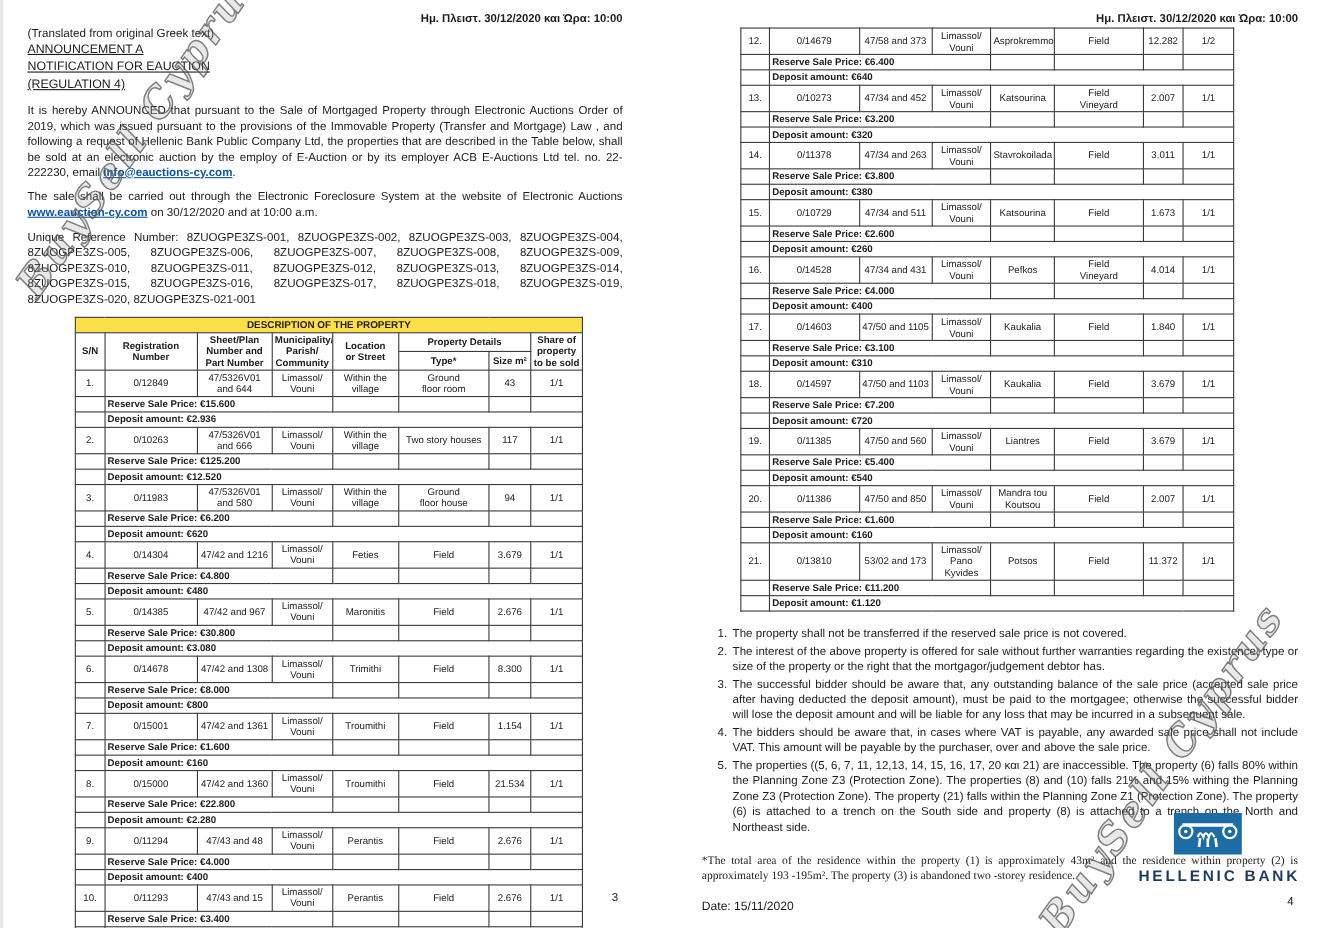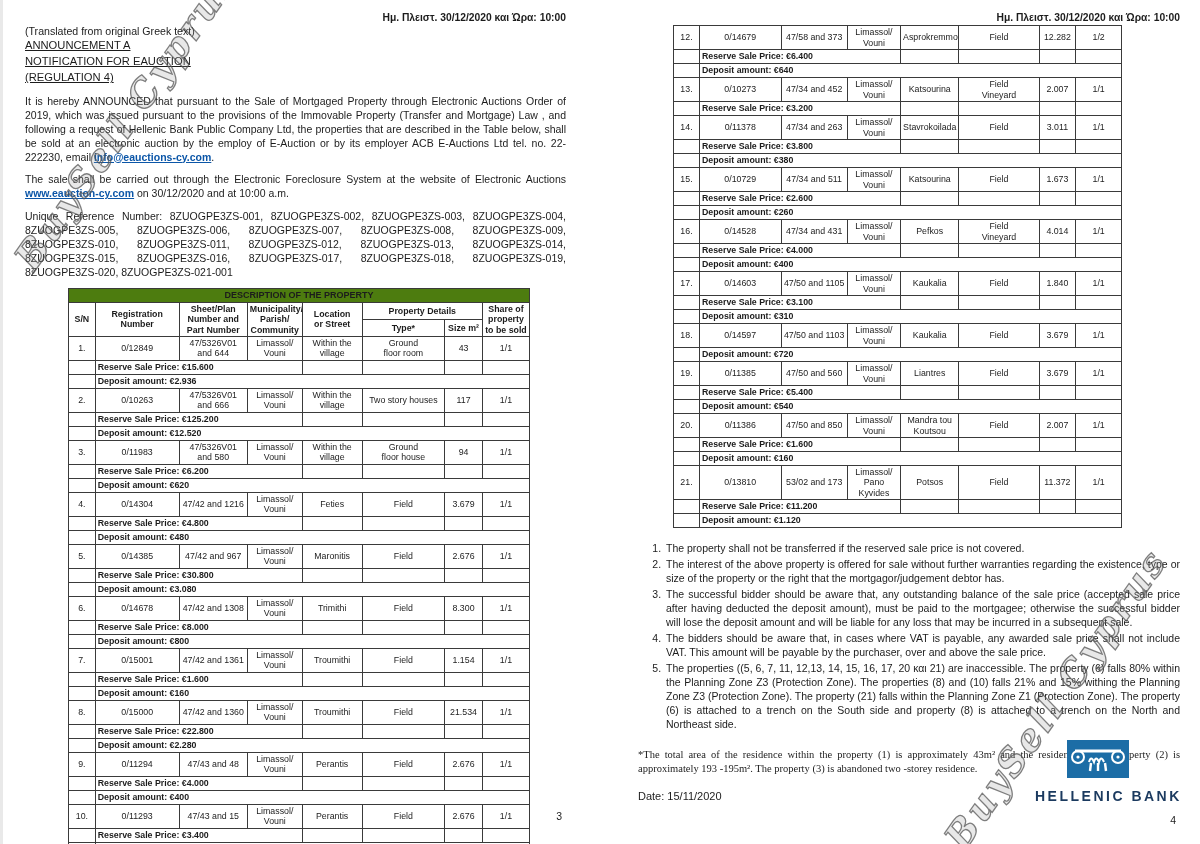--- a/index.html
+++ b/index.html
@@ -12,21 +12,21 @@
   .center{text-align:left;}
   .small{font-size:10.6px;}
   .title{font-size:11.2px;font-weight:normal;text-decoration:underline;line-height:1.45;}
   p.para{font-size:10.5px;line-height:1.33;text-align:justify;margin:9px 0 0 0;}
   .lnk{color:#0b56a8;text-decoration:underline;cursor:pointer;font-weight:bold;}
   .tbl-wrap3{margin:8px 36px 0 43px;}
   .tbl-wrap4{margin:2px 58px 0 35px;}
   table.doc-table{border-collapse:collapse;width:100%;table-layout:fixed;font-size:8.8px;}
   table.doc-table td,table.doc-table th{border:1px solid #3a3a3a;padding:1px 2px;text-align:center;vertical-align:middle;line-height:1.18;white-space:pre-line;overflow:hidden;font-weight:normal;}
   table.doc-table th{font-weight:bold;}
-  .tbl-title th{background:#4d7c0f;font-size:9px;padding:2px;}
+  .tbl-title th{background:#fde047;font-size:9px;padding:2px;}
   tr.sub-row td{text-align:left;height:12px;padding:0.5px 2px;}
   tr.sub-row td.b{font-weight:bold;white-space:nowrap;}
   tr.main-row td{height:21px;}
   ol.notes{font-size:10.5px;line-height:1.33;text-align:justify;margin:14px 0 0 0;padding-left:26px;}
   ol.notes li{margin-bottom:2px;padding-left:2px;}
   p.footnote{font-size:10.5px;line-height:1.35;text-align:justify;margin:16px 0 0 0;font-family:Liberation Serif, serif;}
   p.dateline{font-size:11px;margin:14px 0 0 0;}
   .pagenum{position:absolute;font-size:10.5px;}
   .pagenum3{right:38px;bottom:22px;}
   .pagenum4{right:24px;bottom:18px;}
@@ -392,20 +392,24 @@
               <td>1/1</td>
             </tr>
             <tr class="sub-row">
               <td></td>
               <td colspan="3" class="b">Reserve Sale Price: €3.200</td>
               <td></td>
               <td></td>
               <td></td>
               <td></td>
             </tr>
+            <tr class="sub-row">
+              <td></td>
+              <td colspan="7" class="b">Deposit amount: €320</td>
+            </tr>
             <tr class="main-row">
               <td>14.</td>
               <td>0/11378</td>
               <td>47/34 and 263</td>
               <td>Limassol/
 Vouni</td>
               <td>Stavrokoilada</td>
               <td>Field</td>
               <td>3.011</td>
               <td>1/1</td>
@@ -495,20 +499,28 @@
             <tr class="main-row">
               <td>18.</td>
               <td>0/14597</td>
               <td>47/50 and 1103</td>
               <td>Limassol/
 Vouni</td>
               <td>Kaukalia</td>
               <td>Field</td>
               <td>3.679</td>
               <td>1/1</td>
+            </tr>
+            <tr class="sub-row">
+              <td></td>
+              <td colspan="3" class="b">Reserve Sale Price: €7.200</td>
+              <td></td>
+              <td></td>
+              <td></td>
+              <td></td>
             </tr>
             <tr class="sub-row">
               <td></td>
               <td colspan="7" class="b">Deposit amount: €720</td>
             </tr>
             <tr class="main-row">
               <td>19.</td>
               <td>0/11385</td>
               <td>47/50 and 560</td>
               <td>Limassol/

